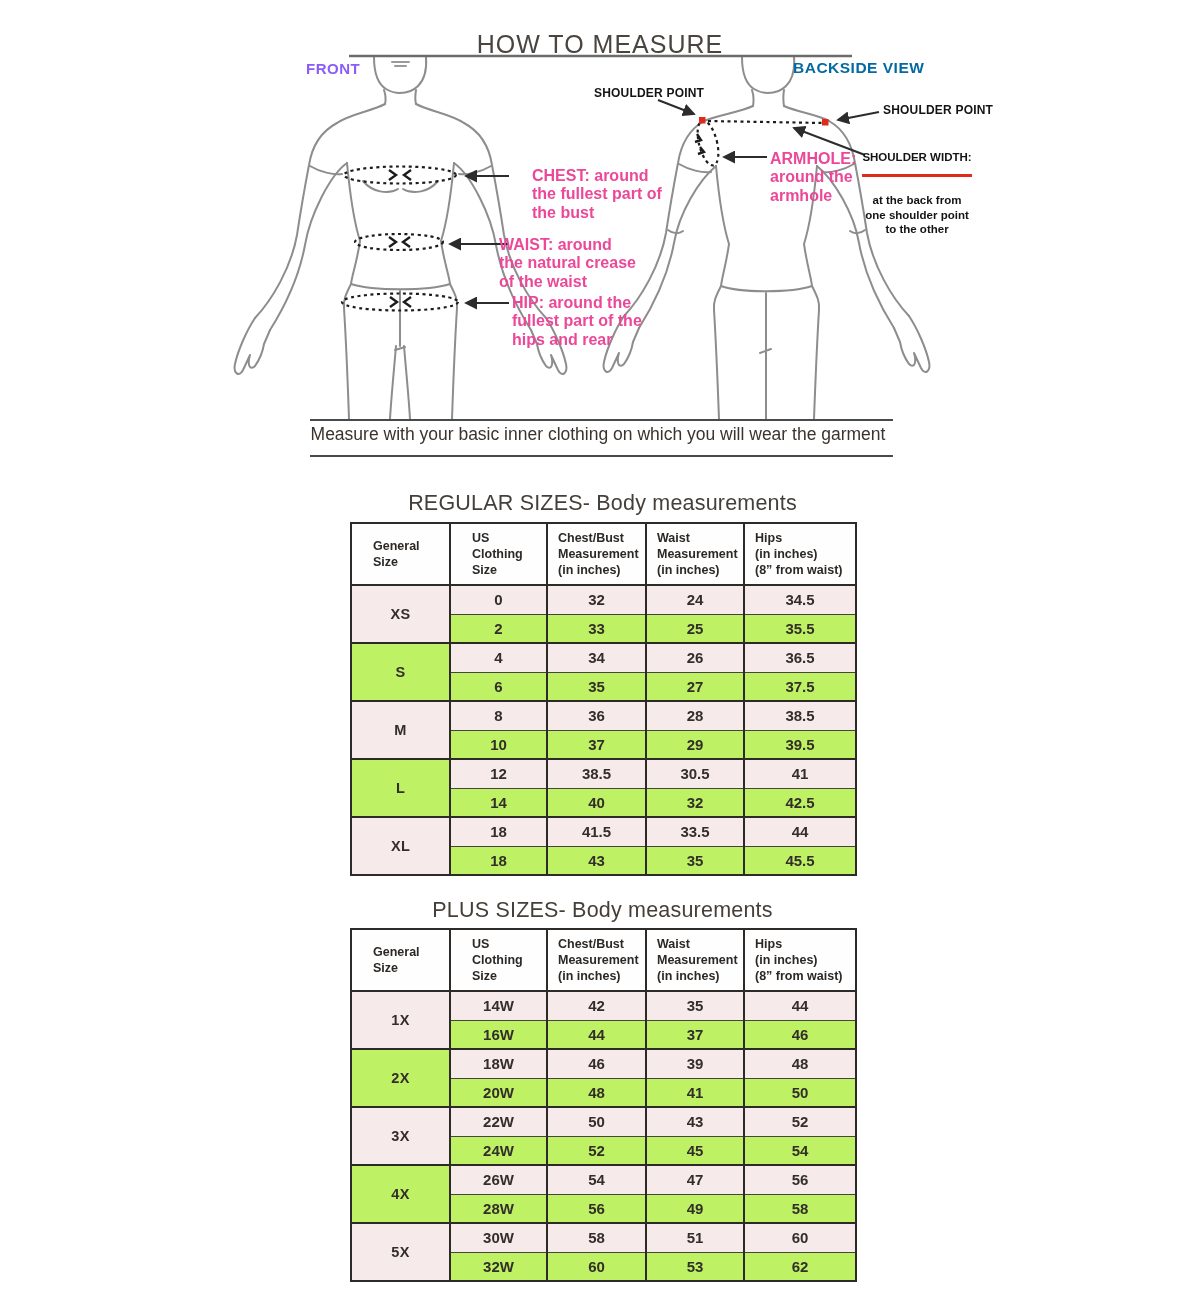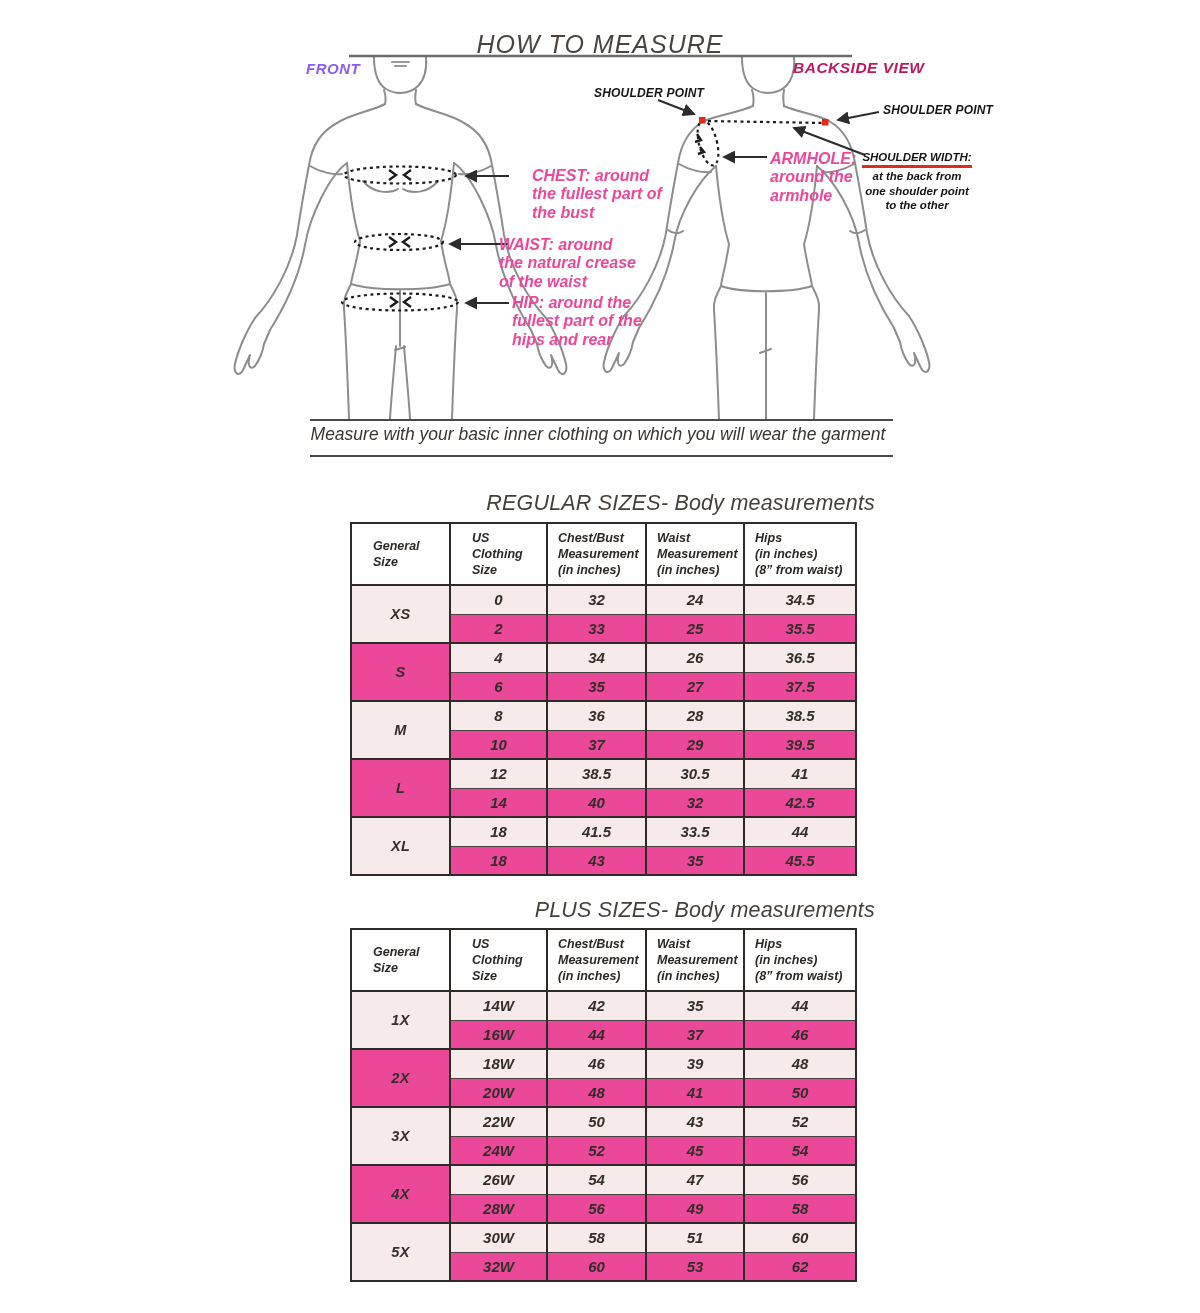--- a/index.html
+++ b/index.html
@@ -4,51 +4,51 @@
 <style>
   :root{
     --accent-red:#e02a1b;
     --row-pink:#f6ebea;
     --border-dark:#2e2a27;
     --figure-gray:#8d8d8d;
     --ink:#2f2b28;
   }
   html,body{margin:0;padding:0;background:#ffffff;}
   body{font-family:"Liberation Sans", sans-serif;color:var(--ink);}
-  .stage{position:relative;width:1123px;height:1313px;background:#fff;overflow:hidden;font-style:italic;}
+  .stage{position:relative;width:1123px;height:1313px;background:#fff;overflow:hidden;}
 
   
   .abs{position:absolute;}
   .page-title{left:330px;top:30px;width:540px;text-align:center;font-size:25px;
     letter-spacing:1px;color:#4a443f;font-weight:500;}
   .front-label{left:306px;top:60px;font-size:15px;font-weight:700;letter-spacing:.5px;color:#8b5cf6;}
-  .back-label{left:793px;top:59px;font-size:15.5px;font-weight:600;letter-spacing:.5px;color:#be185d;}
+  .back-label{left:793px;top:59px;font-size:15.5px;font-weight:600;letter-spacing:.5px;color:#0369a1;}
   .ann{position:absolute;font-size:16px;font-weight:700;line-height:1.15;color:#ec4899;}
   .sp-label{position:absolute;font-size:12px;font-weight:700;letter-spacing:.2px;color:#161412;}
   .sw-block{position:absolute;left:848px;top:150px;width:138px;text-align:center;
     font-size:11.5px;font-weight:700;color:#161412;line-height:1.25;}
-  .sw-title{display:inline-block;border-bottom:3px solid var(--accent-red);padding-bottom:1px;margin-bottom:1px;}
+  .sw-title{display:inline-block;border-bottom:3px solid var(--accent-red);padding-bottom:10px;margin-bottom:16px;}
   .measure-note{left:300px;top:424px;width:596px;text-align:center;font-size:17.5px;color:#3b332e;}
-  .section-title{left:330px;width:545px;text-align:right;font-size:21.5px;color:#453f3a;font-weight:500;letter-spacing:.2px;}
+  .section-title{left:330px;width:545px;text-align:center;font-size:21.5px;color:#453f3a;font-weight:500;letter-spacing:.2px;}
 
   
   svg{position:absolute;left:0;top:0;}
   .fig{stroke:var(--figure-gray);stroke-width:2;fill:none;stroke-linecap:round;stroke-linejoin:round;}
   .fig-light{stroke:#9a9a9a;stroke-width:2;fill:none;stroke-linecap:round;}
   .dash{stroke:#1c1c1c;stroke-width:2.2;fill:none;stroke-dasharray:3 3.5;}
   .chev{stroke:#1c1c1c;stroke-width:2.4;fill:none;stroke-linejoin:miter;}
   .arrow{stroke:#2c2c2c;stroke-width:2;fill:none;}
   .rule{stroke:#6b6b6b;stroke-width:2.5;}
   .rule2{stroke:#4a4a4a;stroke-width:2.2;}
   .rule3{stroke:#4a4a4a;stroke-width:1.8;}
   .reddot{fill:var(--accent-red);stroke:none;}
 
   
   table.size-table{position:absolute;left:350px;width:505px;border-collapse:collapse;
-    table-layout:fixed;background:#ec4899;border:2.5px solid var(--border-dark);}
+    table-layout:fixed;background:#bef264;border:2.5px solid var(--border-dark);}
   #regular-table{top:522px;}
   #plus-table{top:928px;}
   table.size-table th{border:2.2px solid var(--border-dark);font-size:12.5px;font-weight:600;
     text-align:left;vertical-align:middle;white-space:pre-line;line-height:1.3;height:60px;
     color:#2c2825;background:#fefefe;padding:0 4px 0 10px;}
   table.size-table th:nth-child(1),table.size-table th:nth-child(2){padding-left:21px;}
   table.size-table td{border-left:2px solid var(--border-dark);border-right:2px solid var(--border-dark);
     border-top:1.4px solid #474340;border-bottom:1.4px solid #474340;
     height:27.5px;font-size:15px;font-weight:700;text-align:center;color:#332e2a;padding:0;}
   table.size-table tr.group-start td{border-top:2.4px solid var(--border-dark);}

